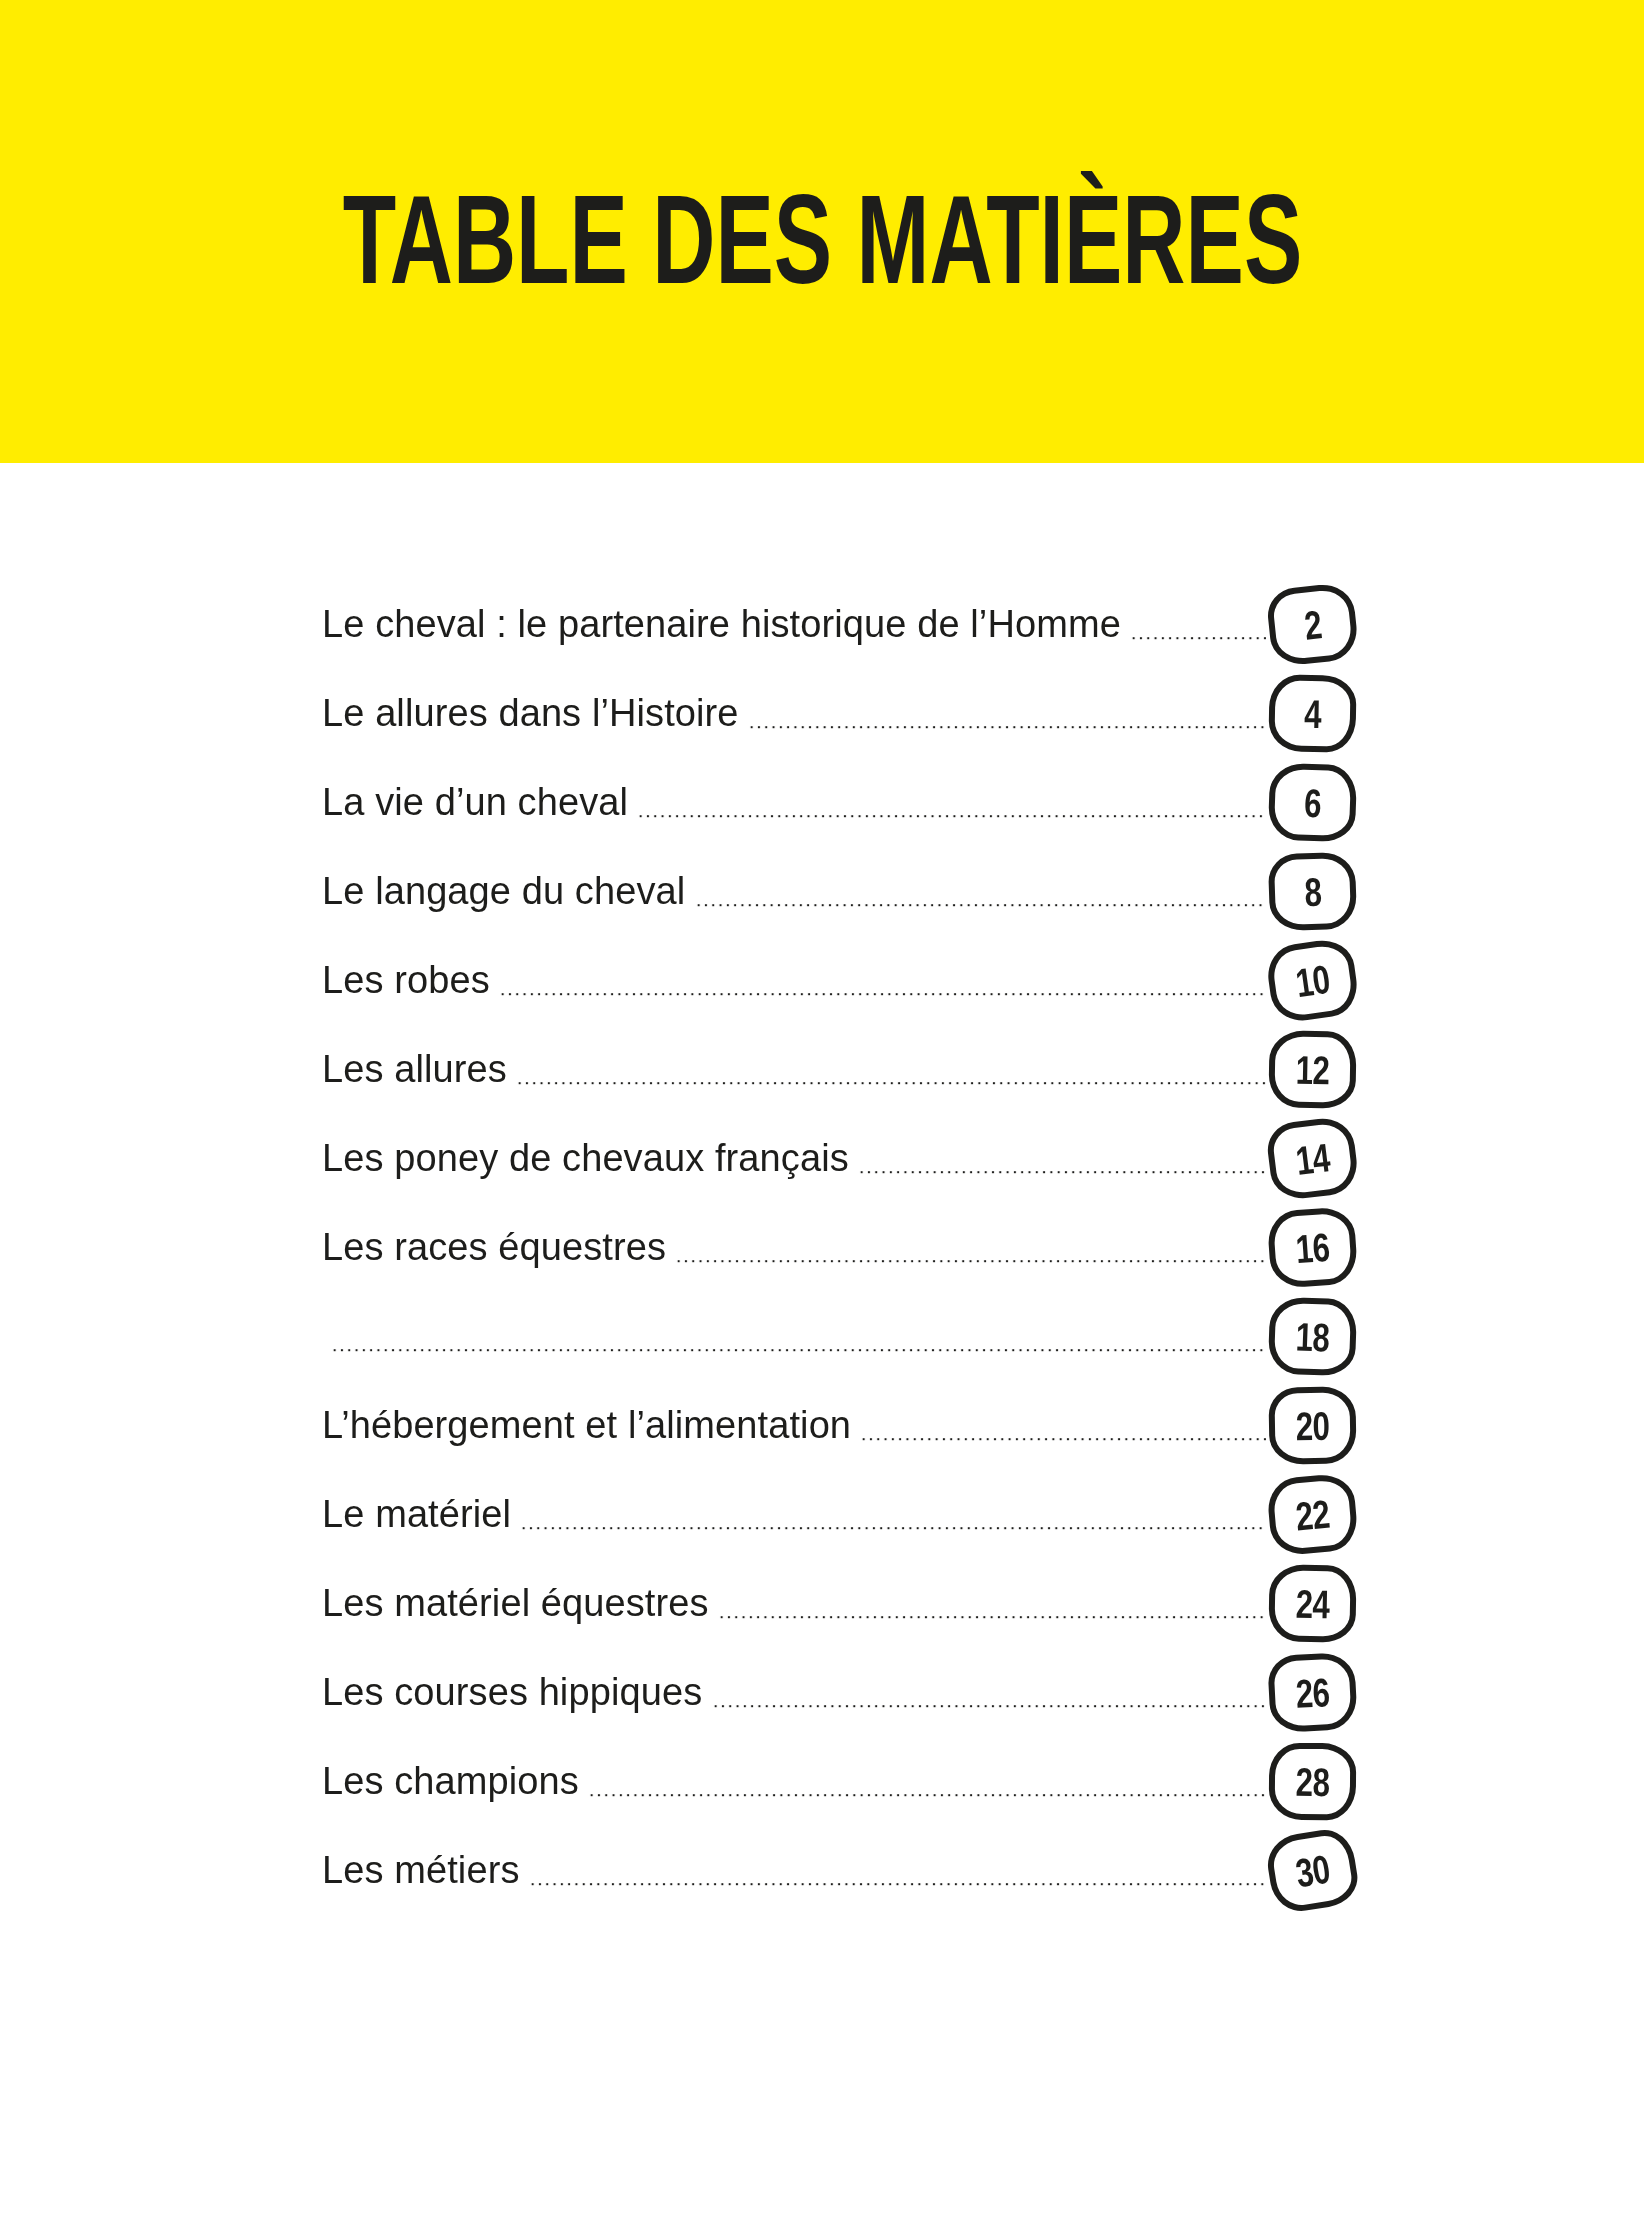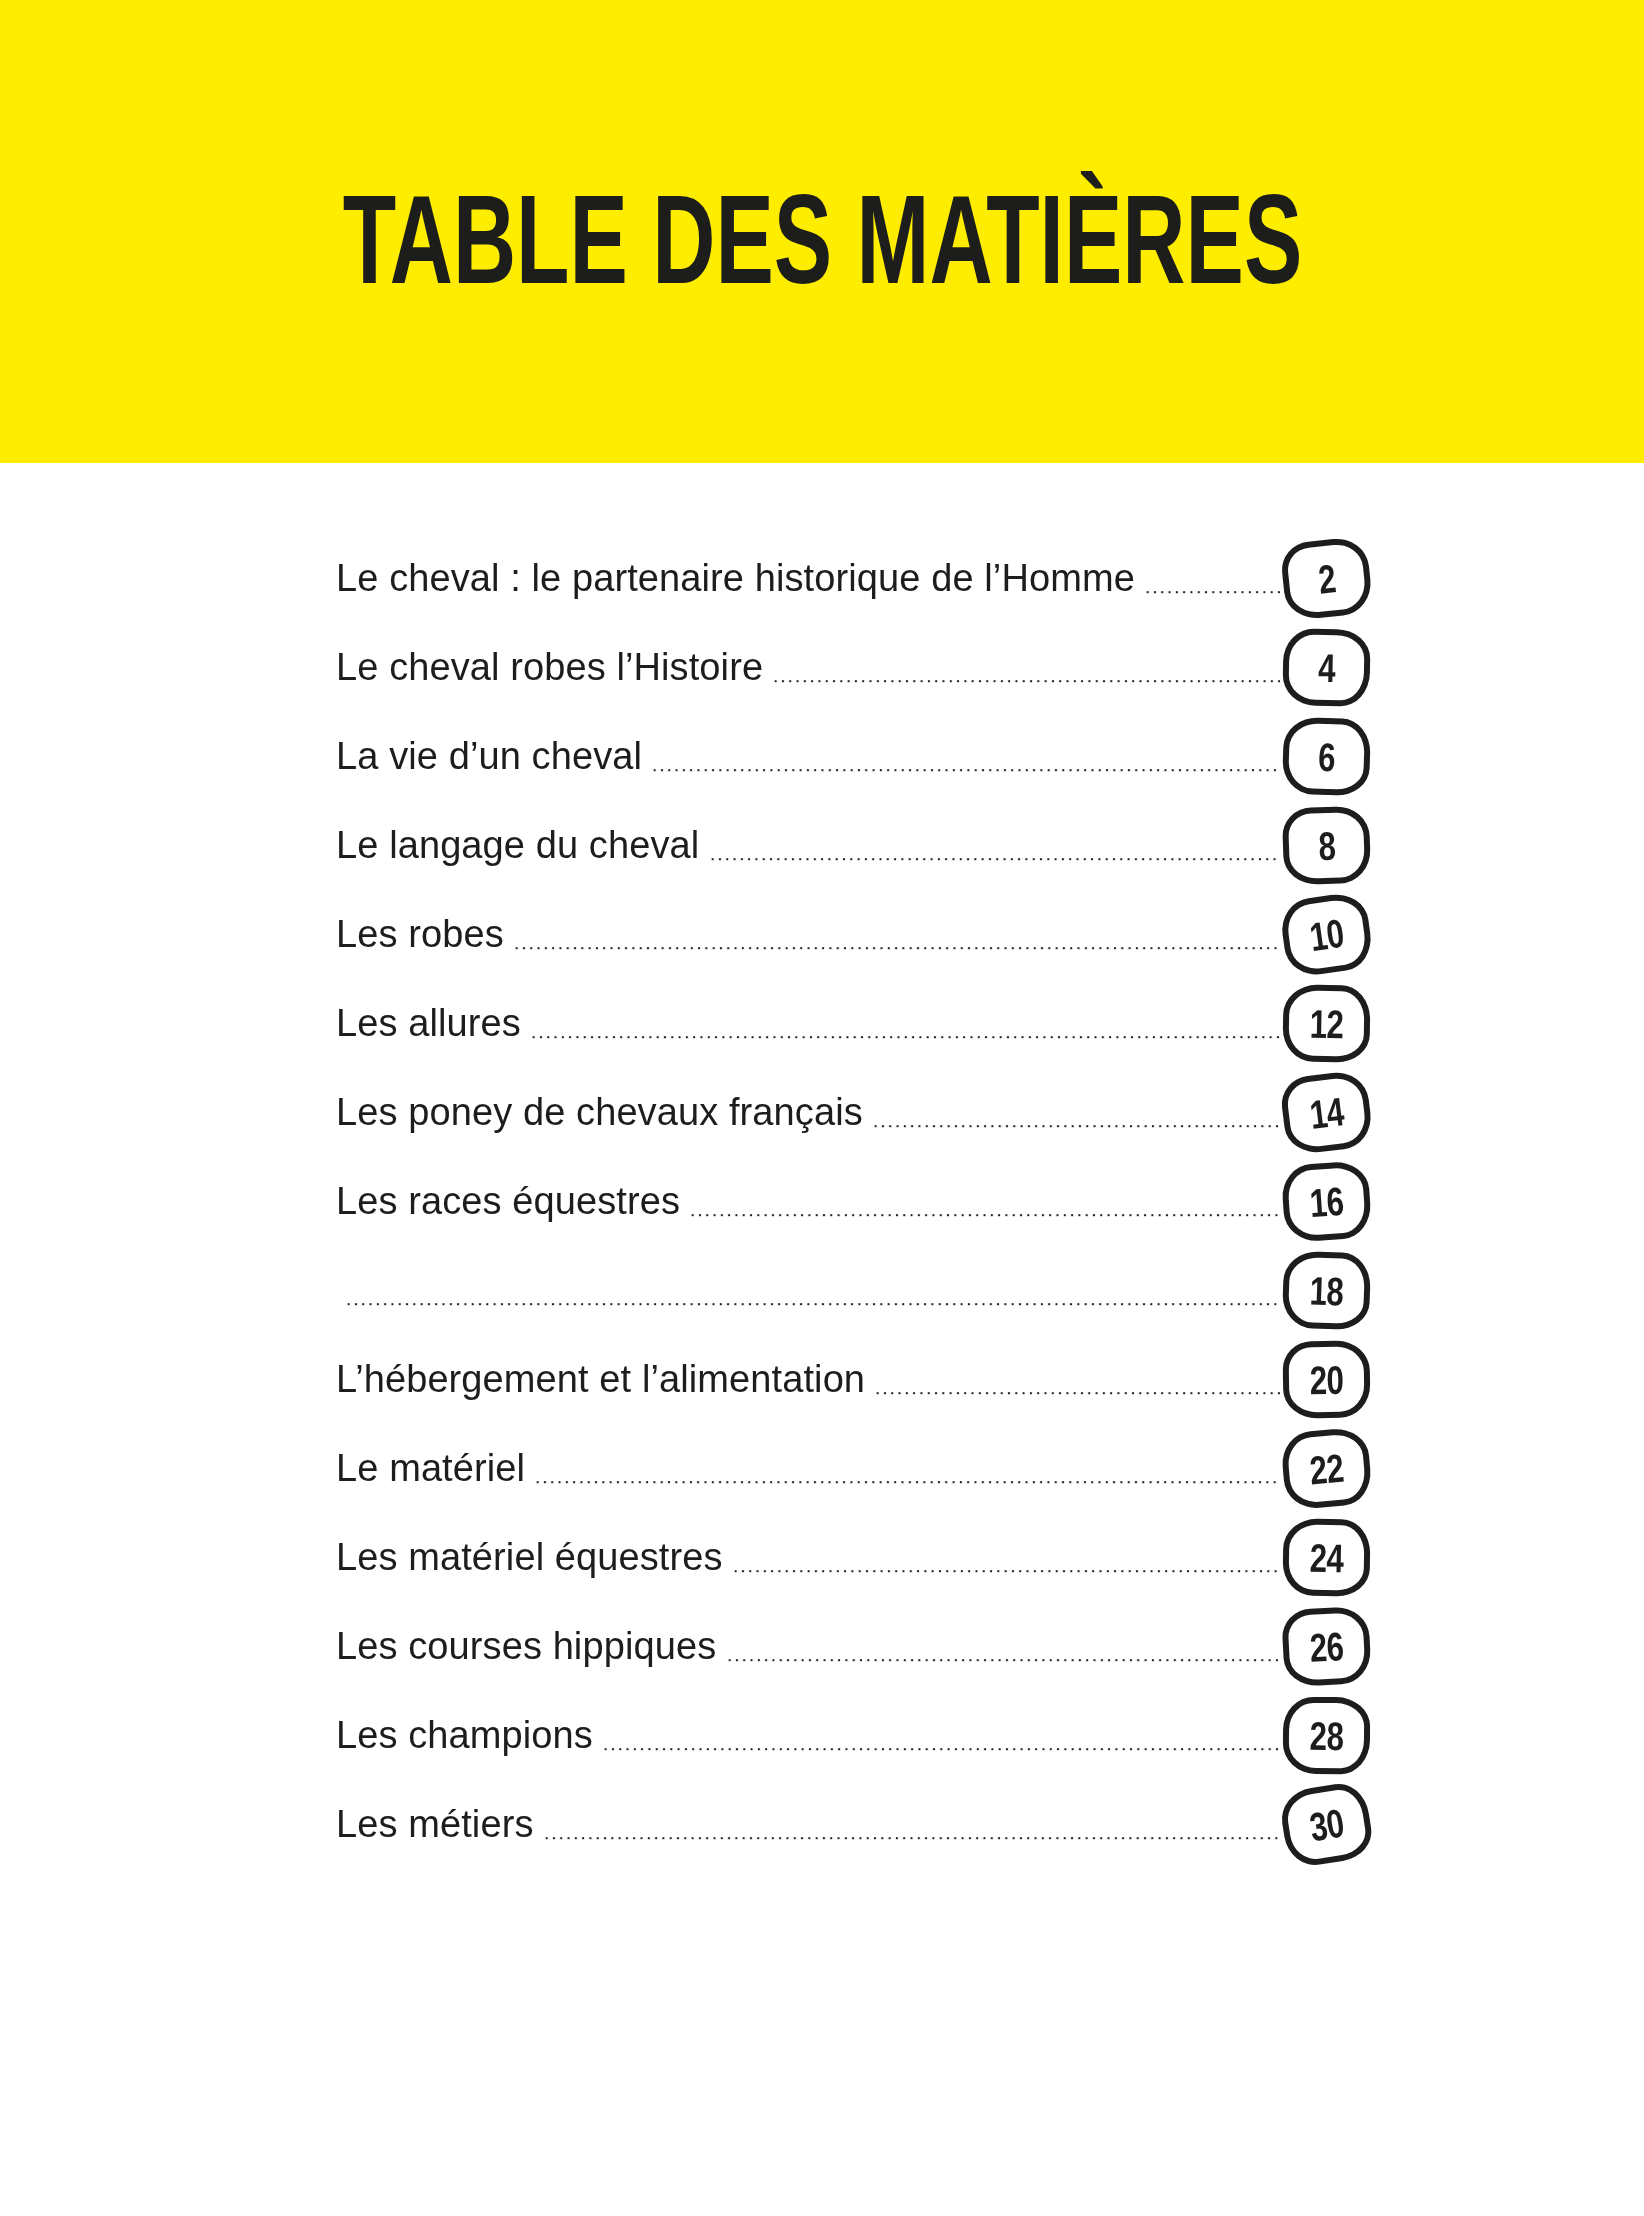--- a/index.html
+++ b/index.html
@@ -37,23 +37,22 @@
   .title-text {
     font-family: "Liberation Sans", "DejaVu Sans", sans-serif;
     font-weight: 700;
     font-size: 190px;
     fill: var(--ink);
   }
   
   .toc {
     position: absolute;
     left: 322px;
-    top: 534px;
+    top: 580px;
     width: 1034px;
-    margin-left: 14px;
   }
   .toc-row {
     display: flex;
     align-items: center;
     height: 89px;
     cursor: pointer;
   }
   .toc-label {
     flex: 0 0 auto;
     font-size: 38px;
@@ -126,21 +125,21 @@
   <main class="toc" id="toc-list">
   <div class="toc-row">
     <span class="toc-label">Le cheval : le partenaire historique de l’Homme</span>
     <div class="toc-leader"></div>
     <div class="toc-badge">
       <span class="toc-num">2</span>
     </div>
   </div>
 
   <div class="toc-row">
-    <span class="toc-label">Le cheval robes l’Histoire</span>
+    <span class="toc-label">Le allures dans l’Histoire</span>
     <div class="toc-leader"></div>
     <div class="toc-badge">
       <span class="toc-num">4</span>
     </div>
   </div>
 
   <div class="toc-row">
     <span class="toc-label">La vie d’un cheval</span>
     <div class="toc-leader"></div>
     <div class="toc-badge">

